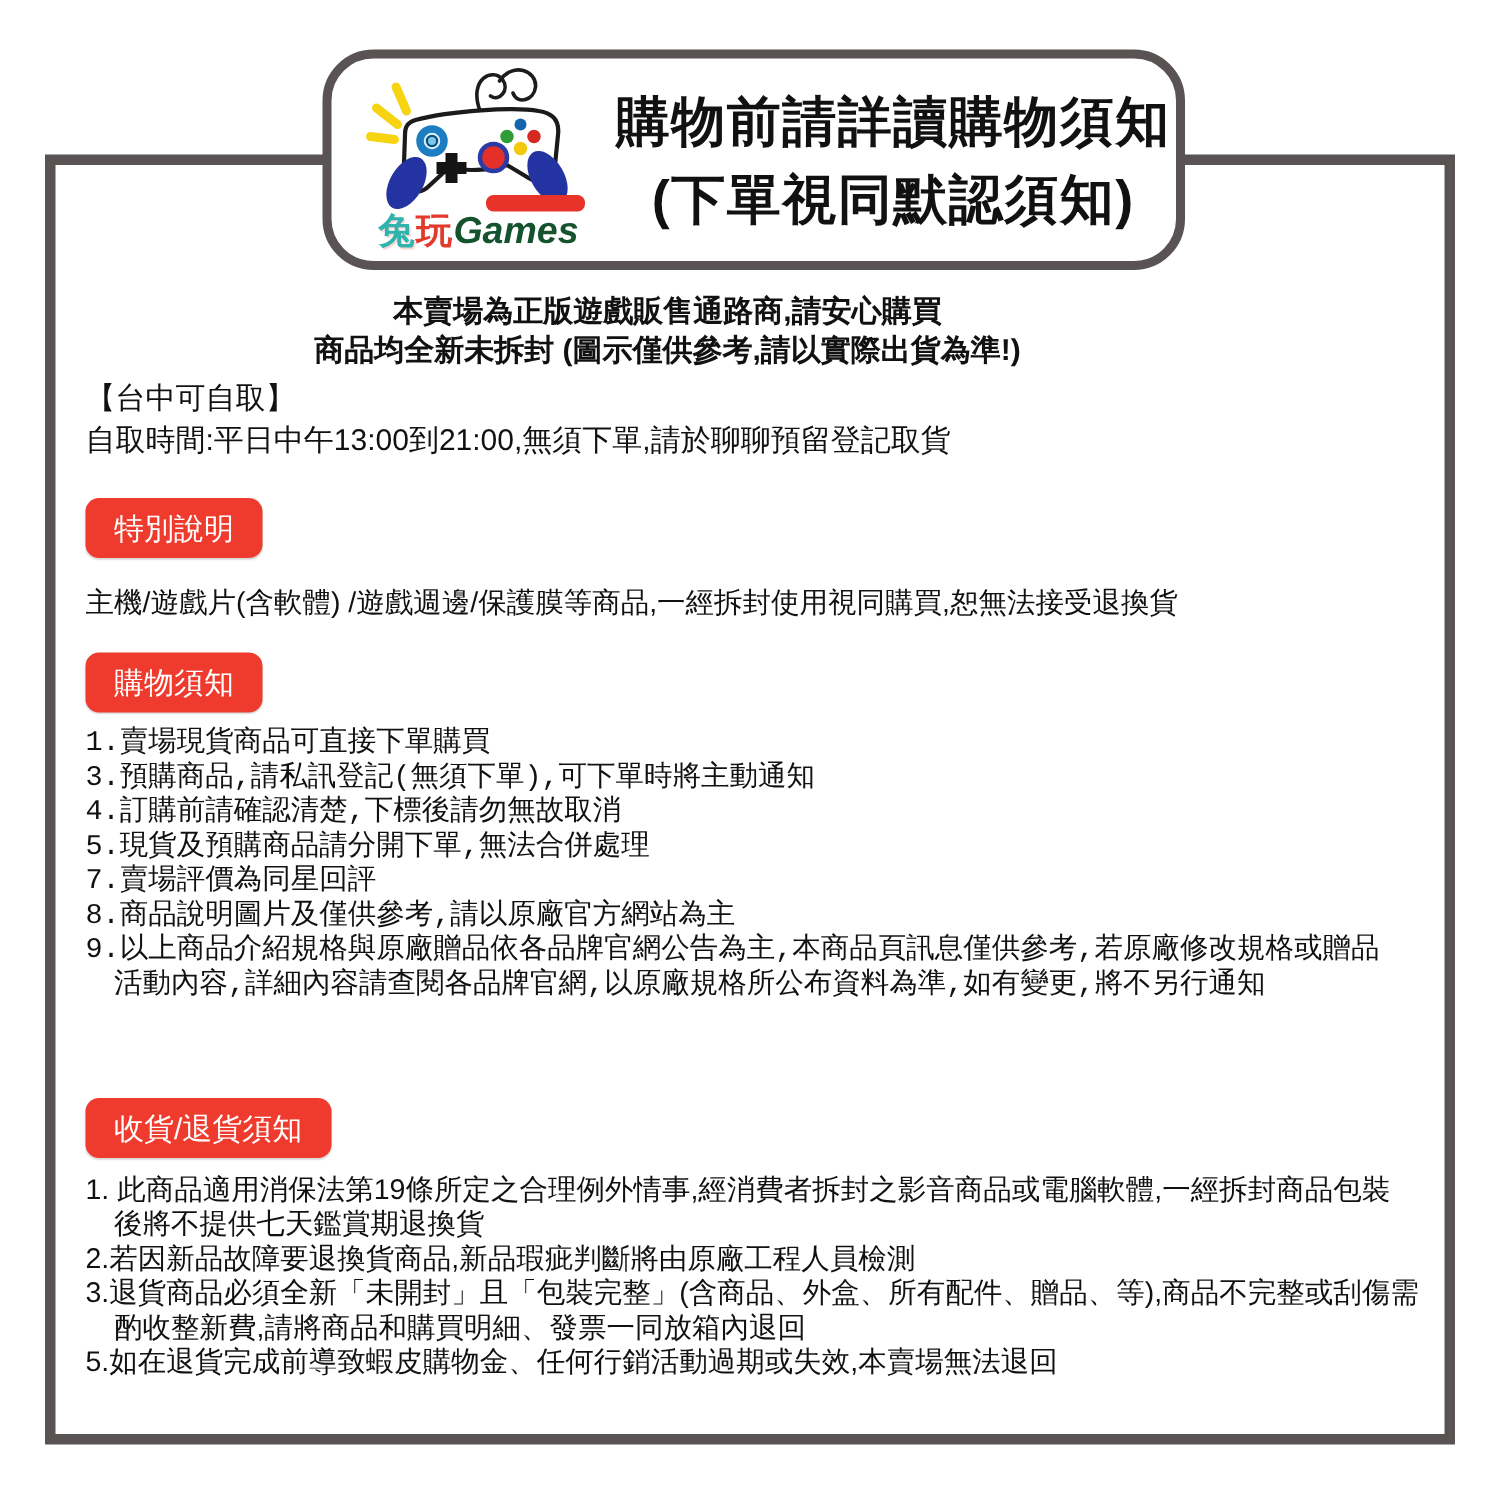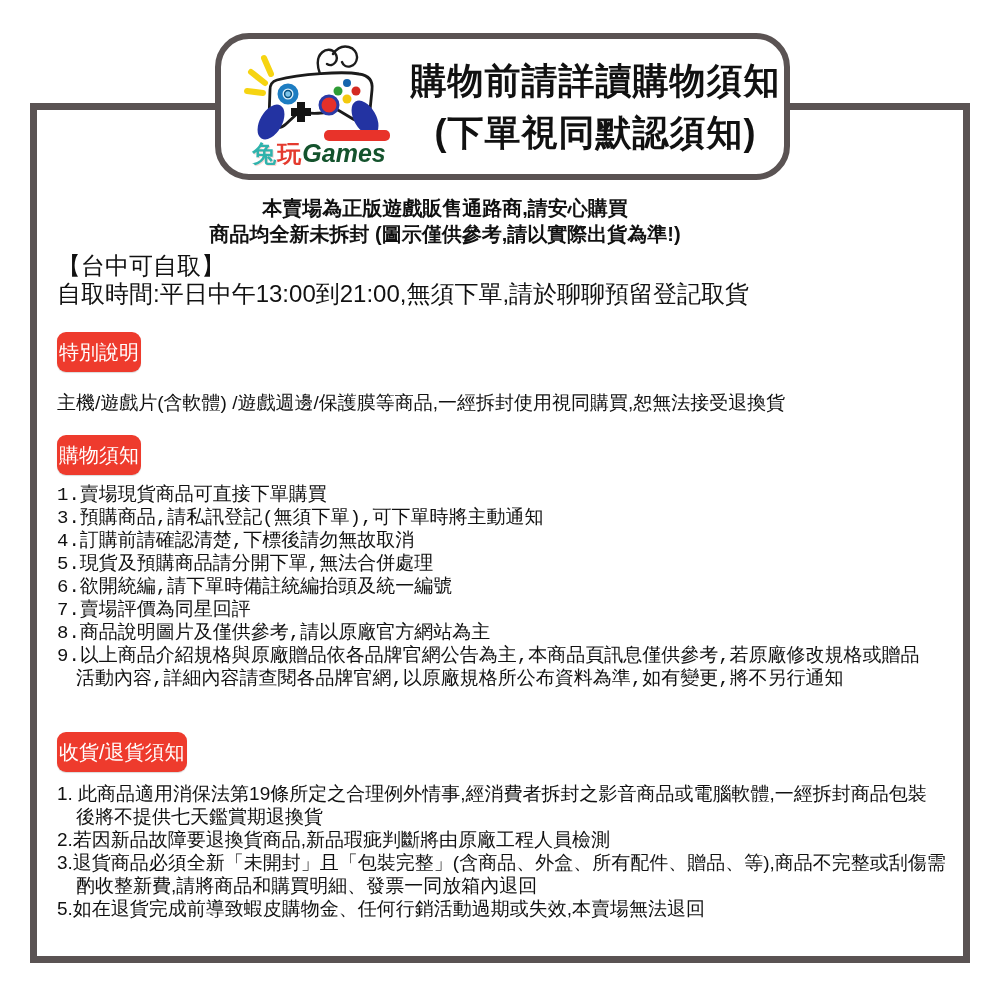--- a/index.html
+++ b/index.html
@@ -38,27 +38,27 @@
     letter-spacing:1px;padding-right:0;white-space:nowrap;
   }
 
   
   .intro{
     position:absolute;left:37px;top:195px;width:816px;text-align:center;
     font-size:20px;font-weight:700;line-height:26px;z-index:3;
   }
 
   
-  .pickup{position:absolute;left:57px;top:252px;font-size:24px;line-height:28px;z-index:3;}
+  .pickup{position:absolute;left:57px;top:252px;font-size:20px;line-height:28px;z-index:3;}
 
   
   .badge{
     position:absolute;left:57px;height:40px;background:var(--red);color:#fff;
     font-size:20px;border-radius:9px;display:flex;align-items:center;justify-content:center;
-    padding:0 2px;z-index:3;box-shadow:0 1px 1px rgba(0,0,0,.15);
+    padding:0 19px;z-index:3;box-shadow:0 1px 1px rgba(0,0,0,.15);
   }
   .badge-special{top:332px;}
   .badge-shopping{top:435px;}
   .badge-returns{top:732px;}
 
   .special-text{position:absolute;left:57px;top:391px;width:906px;font-size:19px;line-height:23px;z-index:3;}
 
   .notice-list{
     position:absolute;left:57px;width:906px;list-style:none;
     font-size:19px;line-height:23px;z-index:3;
@@ -130,21 +130,20 @@
 
   <div class="badge badge-special">特別說明</div>
   <div class="special-text">主機/遊戲片(含軟體) /遊戲週邊/保護膜等商品,一經拆封使用視同購買,恕無法接受退換貨</div>
 
   <div class="badge badge-shopping">購物須知</div>
   <ul class="notice-list list-shopping">
     <li>1.賣場現貨商品可直接下單購買</li>
     <li>3.預購商品,請私訊登記(無須下單),可下單時將主動通知</li>
     <li>4.訂購前請確認清楚,下標後請勿無故取消</li>
     <li>5.現貨及預購商品請分開下單,無法合併處理</li>
-    <li>6.欲開統編,請下單時備註統編抬頭及統一編號</li>
     <li>7.賣場評價為同星回評</li>
     <li>8.商品說明圖片及僅供參考,請以原廠官方網站為主</li>
     <li>9.以上商品介紹規格與原廠贈品依各品牌官網公告為主,本商品頁訊息僅供參考,若原廠修改規格或贈品
 　活動內容,詳細內容請查閱各品牌官網,以原廠規格所公布資料為準,如有變更,將不另行通知</li>
   </ul>
 
   <div class="badge badge-returns">收貨/退貨須知</div>
   <ul class="notice-list list-returns">
     <li>1. 此商品適用消保法第19條所定之合理例外情事,經消費者拆封之影音商品或電腦軟體,一經拆封商品包裝
 　後將不提供七天鑑賞期退換貨</li>

